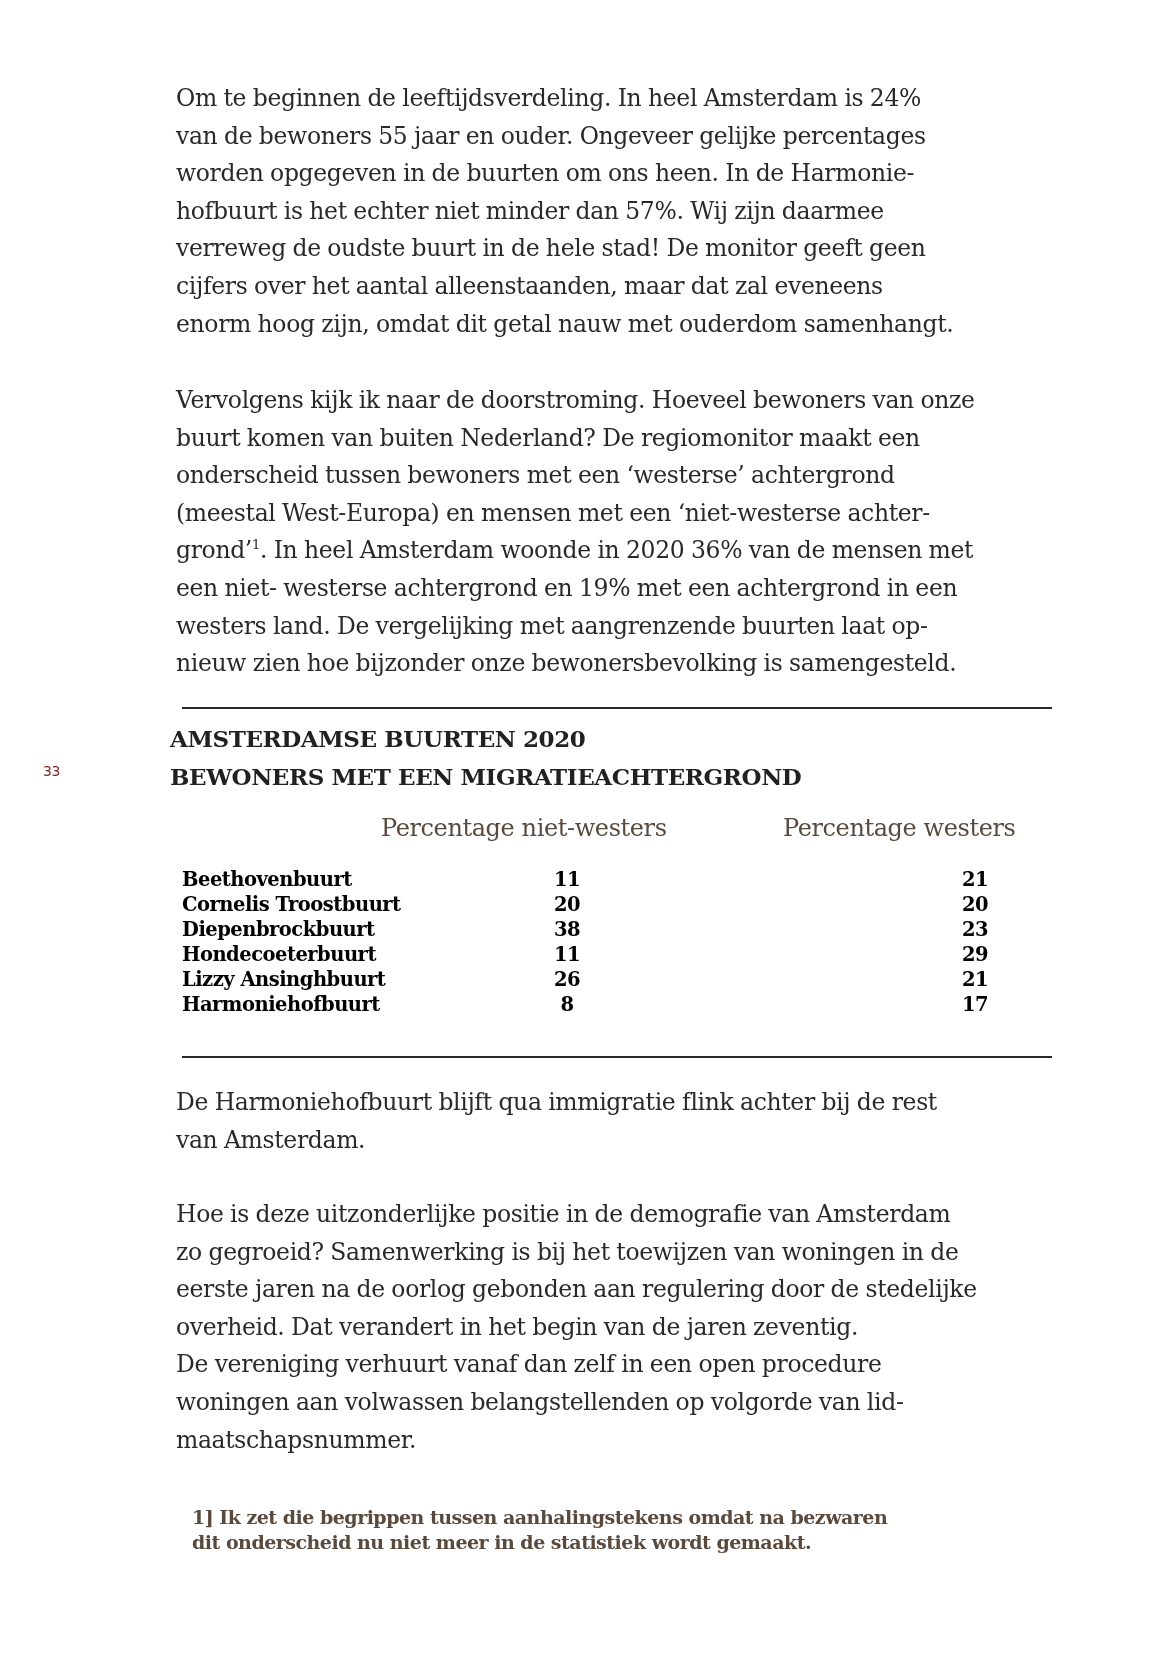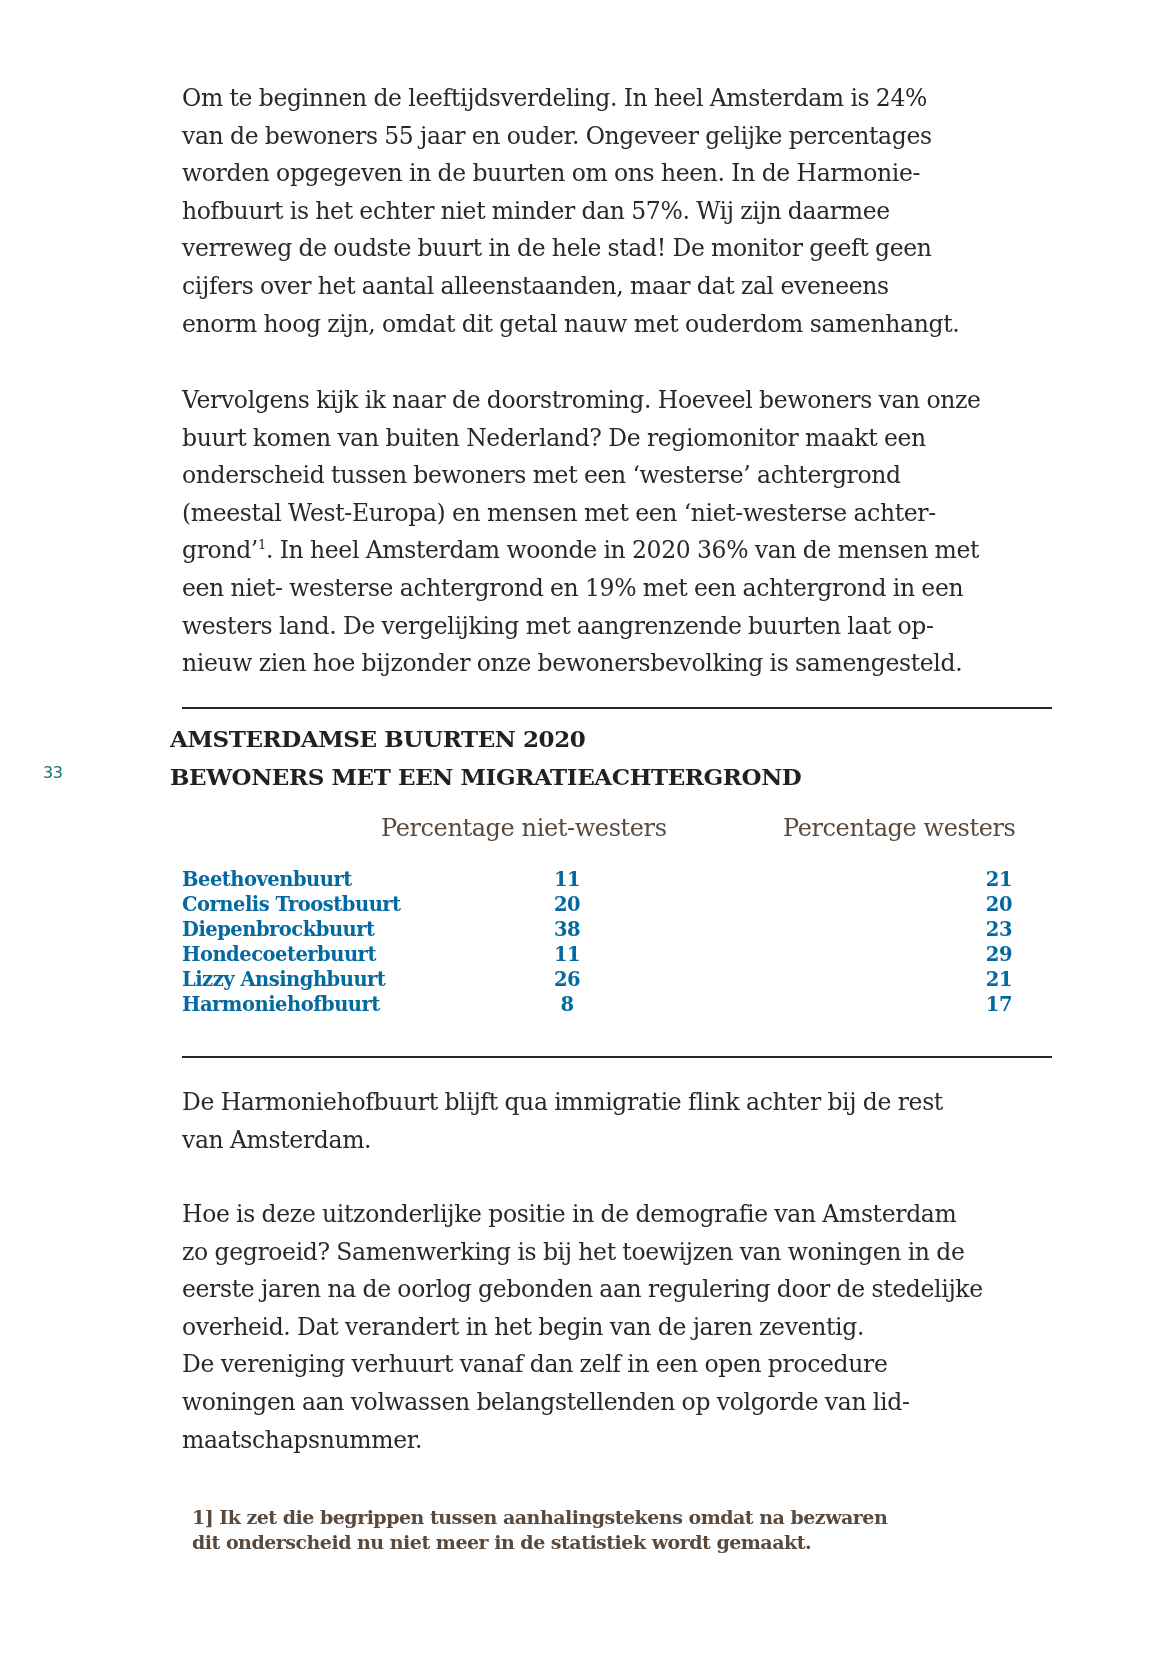--- a/index.html
+++ b/index.html
@@ -15,21 +15,21 @@
       font-family: "DejaVu Serif", "Liberation Serif", serif;
       color: #2a2826;
     }
     .page {
       position: absolute;
       left: 0; top: 0;
       width: 1166px; height: 1654px;
     }
     .column {
       position: absolute;
-      left: 182px;
+      left: 176px;
       width: 872px;
     }
     .body-text {
       font-family: "DejaVu Serif", serif;
       font-size: 23.5px;
       line-height: 37.6px;
       color: #2b2927;
       letter-spacing: -0.35px;
       word-spacing: -0.5px;
       margin: 0;
@@ -65,22 +65,22 @@
       margin: 0;
       white-space: nowrap;
     }
     .tt1 { top: 720px; }
     .tt2 { top: 758px; }
     .page-number {
       position: absolute;
       left: 43px;
       top: 763px;
       font-family: "DejaVu Sans", sans-serif;
-      font-size: 16px;
-      color: #0f766e;
+      font-size: 14px;
+      color: #7f1d1d;
       letter-spacing: -0.5px;
     }
     .col-header {
       position: absolute;
       top: 814px;
       font-family: "DejaVu Serif", serif;
       font-size: 24px;
       color: #5a4a3e;
       letter-spacing: -0.4px;
       white-space: nowrap;
@@ -89,33 +89,33 @@
     .ch2 { left: 783px; }
     .data-table {
       position: absolute;
       left: 182px;
       top: 867px;
       width: 830px;
       border-collapse: collapse;
       font-family: "DejaVu Serif", serif;
       font-weight: bold;
       font-size: 19.5px;
-      color: #0369a1;
+      color: #000000;
       letter-spacing: -0.5px;
     }
     .data-table td {
       padding: 0;
       height: 25px;
       line-height: 25px;
       white-space: nowrap;
     }
     .data-table td.name { width: 360px; text-align: left; }
     .data-table td.nw { width: 50px; text-align: center; }
     .data-table td.spacer { width: 370px; }
-    .data-table td.w { width: 50px; text-align: right; }
+    .data-table td.w { width: 50px; text-align: left; }
     .footnote {
       position: absolute;
       left: 182px;
       top: 1495px;
       font-family: "DejaVu Serif", serif;
       font-weight: bold;
       font-size: 19px;
       line-height: 25px;
       color: #5a4a3e;
       letter-spacing: -0.5px;

